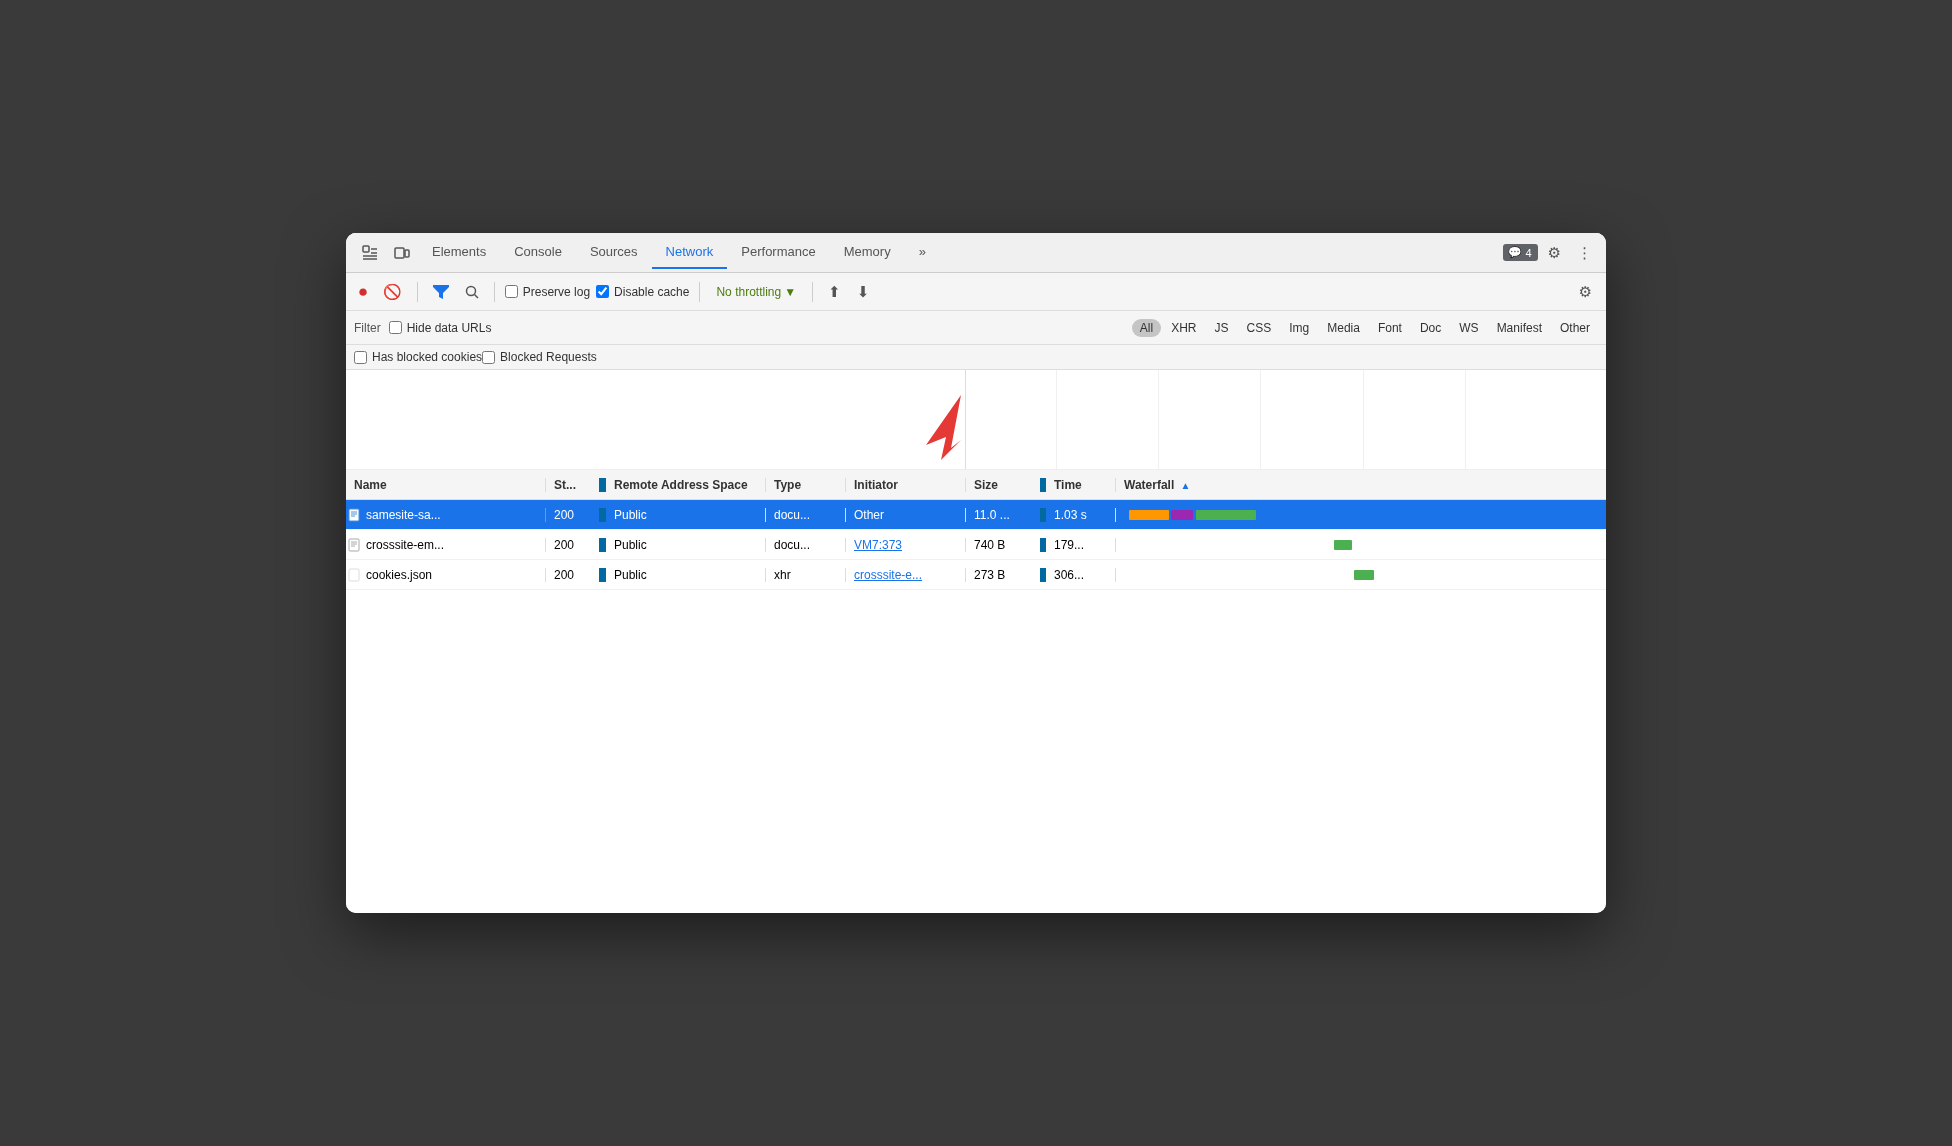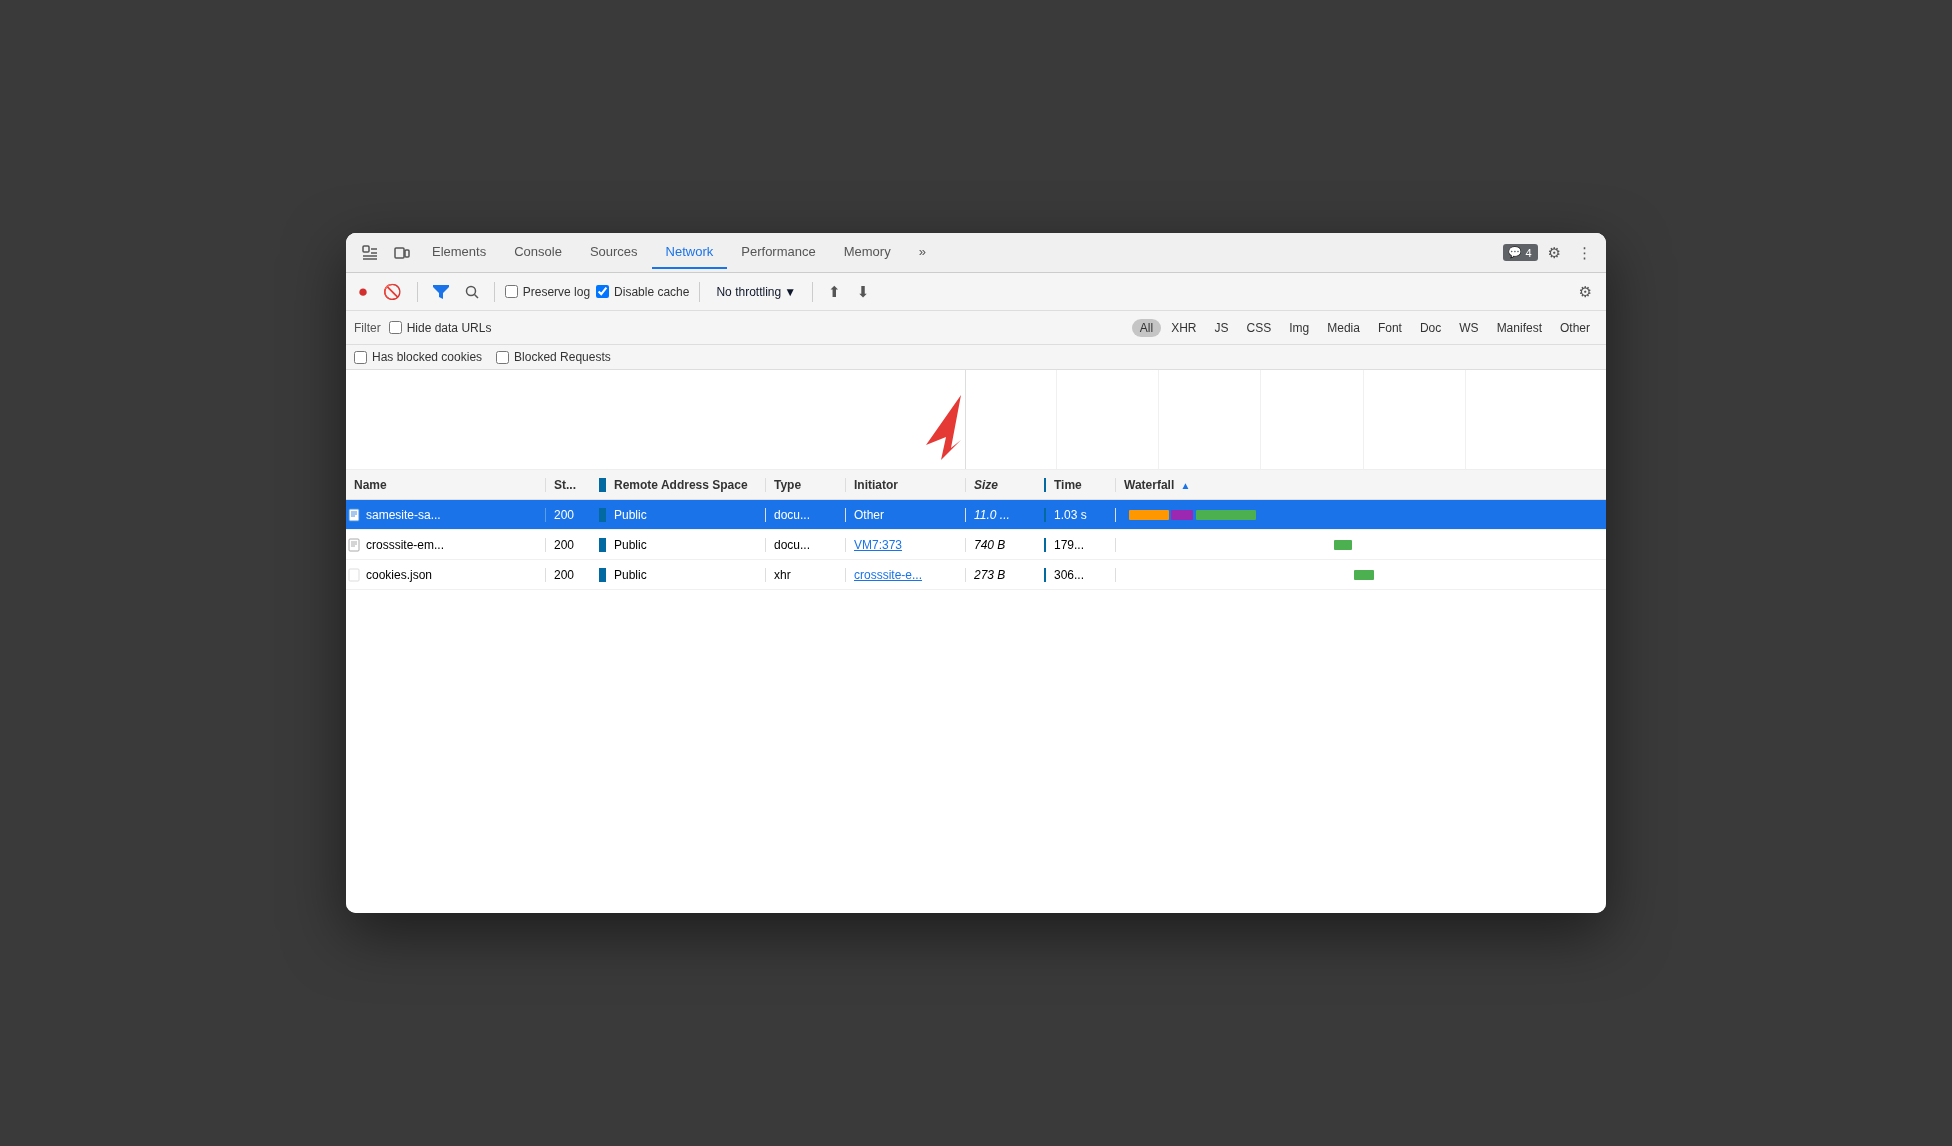--- a/index.html
+++ b/index.html
@@ -151,21 +151,21 @@
       margin: 0 4px;
     }
     .throttle-btn {
       display: flex;
       align-items: center;
       gap: 3px;
       background: none;
       border: none;
       cursor: pointer;
       font-size: 12px;
-      color: #0f172a;
+      color: #4d7c0f;
       padding: 3px 6px;
       border-radius: 3px;
     }
     .toolbar-right {
       margin-left: auto;
     }
     .filter-bar {
       display: flex;
       align-items: center;
       padding: 4px 8px;
@@ -195,21 +195,20 @@
     .filter-type.active {
       background: #c5c5c5;
       font-weight: 500;
     }
     .blocked-bar {
       display: flex;
       align-items: center;
       padding: 5px 8px;
       background: #f5f5f5;
       border-bottom: 1px solid #ddd;
-      gap: 14px;
     }
     .timeline-header {
       display: flex;
       align-items: center;
       background: #f5f5f5;
       border-bottom: 1px solid #ddd;
       height: 28px;
       padding: 0;
       overflow: hidden;
     }
@@ -238,21 +237,21 @@
       height: 30px;
       font-size: 12px;
       color: #333;
       font-weight: 600;
     }
     .col-name { width: 200px; min-width: 200px; padding: 0 8px; border-right: 1px solid #ddd; }
     .col-status { width: 60px; min-width: 60px; padding: 0 8px; border-right: 7px solid #0369a1; }
     .col-remote { width: 160px; min-width: 160px; padding: 0 8px; border-right: 1px solid #ddd; }
     .col-type { width: 80px; min-width: 80px; padding: 0 8px; border-right: 1px solid #ddd; }
     .col-initiator { width: 120px; min-width: 120px; padding: 0 8px; border-right: 1px solid #ddd; }
-    .col-size { width: 80px; min-width: 80px; padding: 0 8px; border-right: 2px solid #0369a1; font-style: italic; }
+    .col-size { width: 80px; min-width: 80px; padding: 0 8px; border-right: 6px solid #0369a1; }
     .col-time { width: 70px; min-width: 70px; padding: 0 8px; border-right: 1px solid #ddd; }
     .col-waterfall { flex: 1; padding: 0 8px; }
     .sort-icon { margin-left: 3px; font-size: 10px; color: #1a73e8; }
     .table-body { flex: 1; overflow-y: auto; }
     .table-row {
       display: flex;
       align-items: center;
       height: 30px;
       font-size: 12px;
       border-bottom: 1px solid #f0f0f0;

